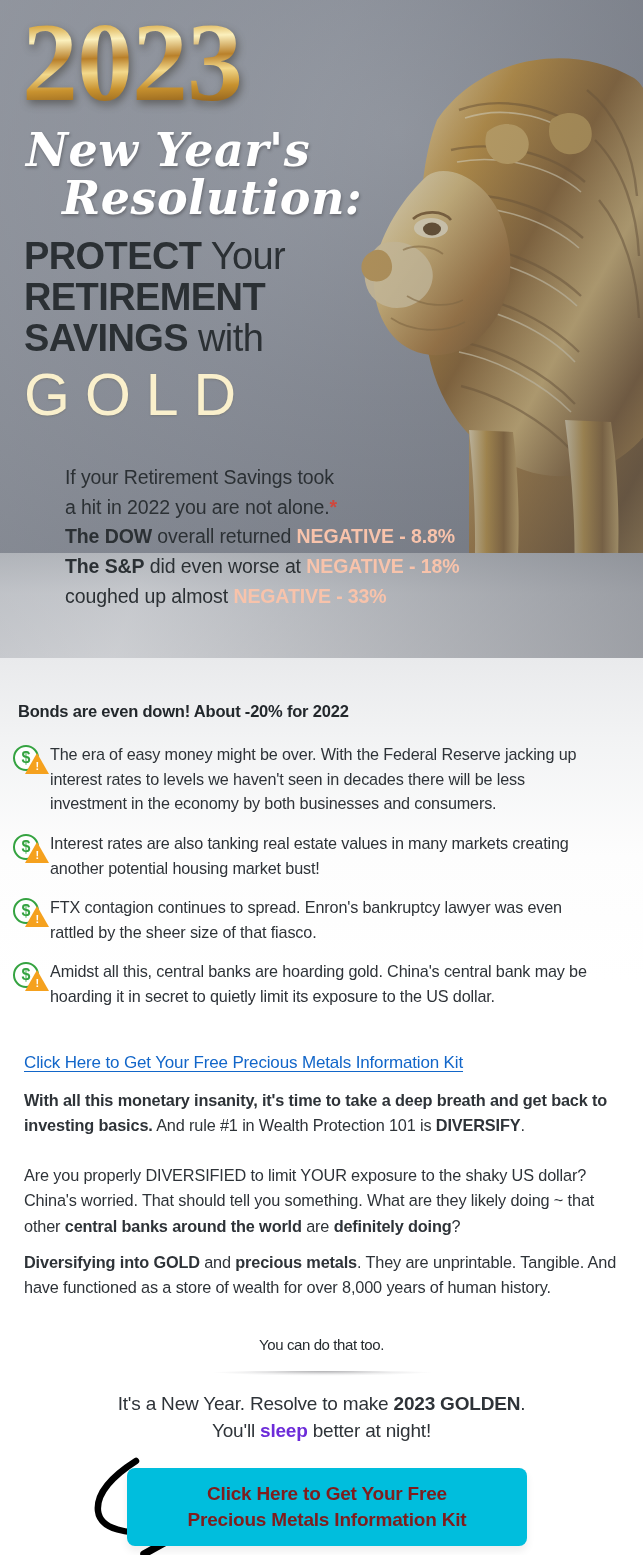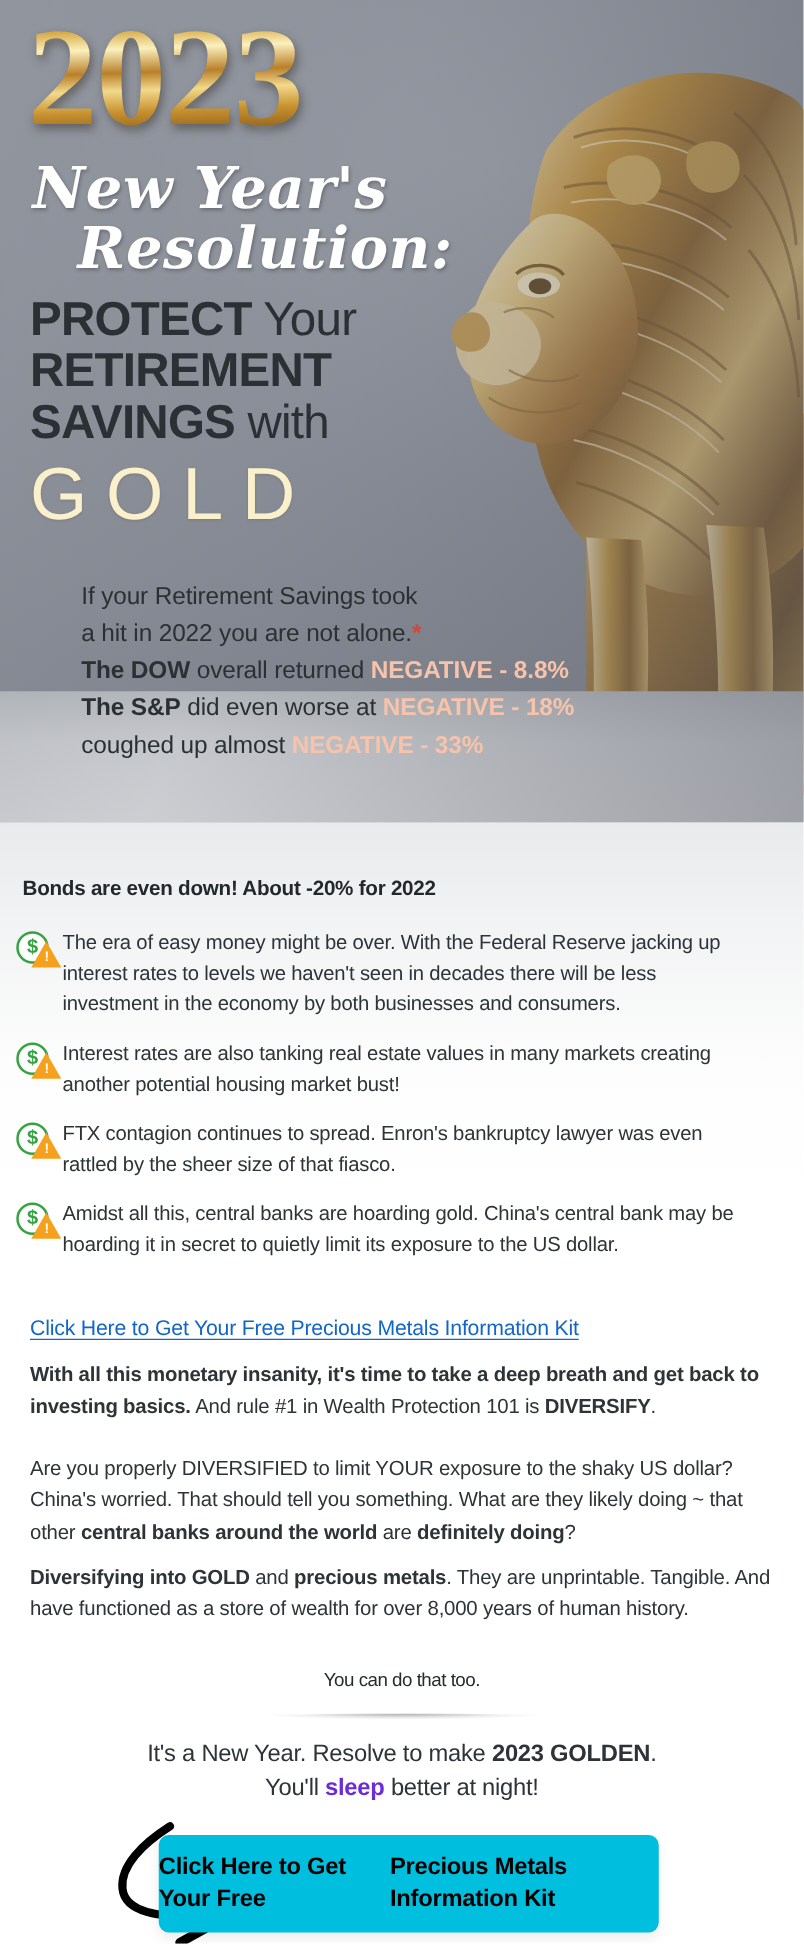--- a/index.html
+++ b/index.html
@@ -254,23 +254,24 @@
   .resolve .sleep { color: #6c2bd9; font-weight: 800; }
 
   
   .cta {
     position: absolute;
     left: 127px; top: 810px;
     width: 400px; height: 78px;
     background: #00bedd;
     border-radius: 8px;
     display: flex;
+    flex-direction: column;
     align-items: center;
     justify-content: center;
-    color: #000000;
+    color: #7f1d1d;
     font-size: 19px;
     font-weight: 800;
     line-height: 1.35;
     letter-spacing: -.2px;
     cursor: pointer;
     box-shadow: 0 5px 9px rgba(0,0,0,.07);
   }
 
   .arrow-svg {
     position: absolute;

